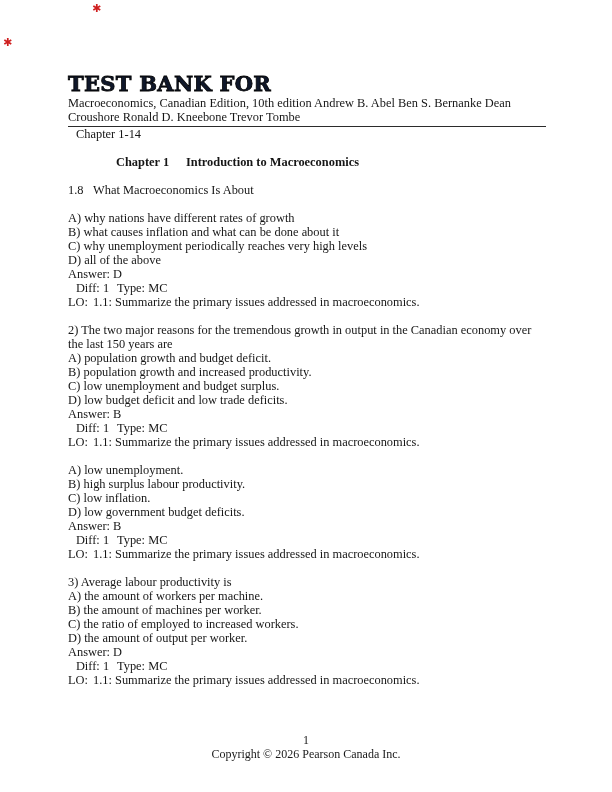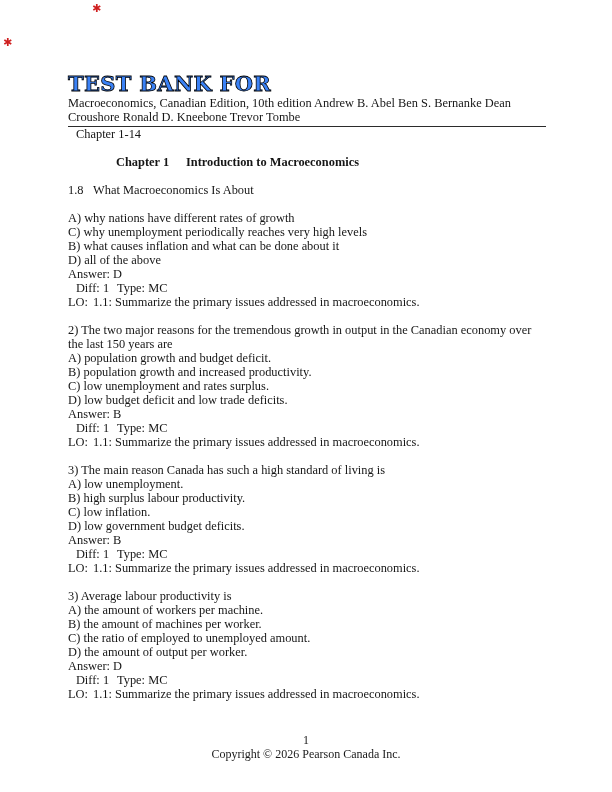--- a/index.html
+++ b/index.html
@@ -5,21 +5,21 @@
   html,body{margin:0;padding:0;background:#e8e8e8;}
   .page{
     width:612px;height:792px;background:#ffffff;position:relative;
     font-family:"Liberation Serif","DejaVu Serif",serif;
     font-size:12.4px;line-height:14px;color:#161616;
     overflow:hidden;margin:0 auto;
   }
   .content{position:absolute;left:68px;top:72px;width:478px;}
   .tb-title{
     margin:0;font-family:"DejaVu Serif",serif;font-weight:900;
-    font-size:21px;line-height:24px;letter-spacing:.3px;color:#3b82f6;
+    font-size:21px;line-height:24px;letter-spacing:.3px;color:#0f172a;
     -webkit-text-stroke:.8px #000;
   }
   .subtitle div{white-space:normal;}
   .rule{border:0;border-top:1.6px solid #2b2b2b;margin:2px 0 0 0;}
   .chapter-range{margin:0 0 14px 8px;}
   .chapter-heading{font-weight:bold;margin:0 0 14px 0;}
   .ch-num{display:inline-block;width:70px;margin-left:48px;}
   .section-heading{margin:0 0 14px 0;}
   .sec-num{display:inline-block;width:25px;}
   .question{margin:0 0 14px 0;}
@@ -61,55 +61,54 @@
     <div class="chapter-heading">
       <span class="ch-num">Chapter 1</span><span>Introduction to Macroeconomics</span>
     </div>
 
     <div class="section-heading">
       <span class="sec-num">1.8</span><span>What Macroeconomics Is About</span>
     </div>
 
     <div class="question">
       <div>A) why nations have different rates of growth</div>
+      <div>B) what causes inflation and what can be done about it</div>
       <div>C) why unemployment periodically reaches very high levels</div>
-      <div>B) what causes inflation and what can be done about it</div>
       <div>D) all of the above</div>
       <div><span class="lbl-answer">Answer:</span><span>D</span></div>
       <div><span class="lbl-diff">Diff: 1</span><span>Type: MC</span></div>
       <div><span class="lbl-lo">LO:</span><span>1.1: Summarize the primary issues addressed in macroeconomics.</span></div>
     </div>
 
     <div class="question">
       <div>2) The two major reasons for the tremendous growth in output in the Canadian economy over the last 150 years are</div>
       <div>A) population growth and budget deficit.</div>
       <div>B) population growth and increased productivity.</div>
-      <div>C) low unemployment and rates surplus.</div>
+      <div>C) low unemployment and budget surplus.</div>
       <div>D) low budget deficit and low trade deficits.</div>
       <div><span class="lbl-answer">Answer:</span><span>B</span></div>
       <div><span class="lbl-diff">Diff: 1</span><span>Type: MC</span></div>
       <div><span class="lbl-lo">LO:</span><span>1.1: Summarize the primary issues addressed in macroeconomics.</span></div>
     </div>
 
     <div class="question">
-      <div>3) The main reason Canada has such a high standard of living is</div>
       <div>A) low unemployment.</div>
       <div>B) high surplus labour productivity.</div>
       <div>C) low inflation.</div>
       <div>D) low government budget deficits.</div>
       <div><span class="lbl-answer">Answer:</span><span>B</span></div>
       <div><span class="lbl-diff">Diff: 1</span><span>Type: MC</span></div>
       <div><span class="lbl-lo">LO:</span><span>1.1: Summarize the primary issues addressed in macroeconomics.</span></div>
     </div>
 
     <div class="question">
       <div>3) Average labour productivity is</div>
       <div>A) the amount of workers per machine.</div>
       <div>B) the amount of machines per worker.</div>
-      <div>C) the ratio of employed to unemployed amount.</div>
+      <div>C) the ratio of employed to increased workers.</div>
       <div>D) the amount of output per worker.</div>
       <div><span class="lbl-answer">Answer:</span><span>D</span></div>
       <div><span class="lbl-diff">Diff: 1</span><span>Type: MC</span></div>
       <div><span class="lbl-lo">LO:</span><span>1.1: Summarize the primary issues addressed in macroeconomics.</span></div>
     </div>
 
   </div>
 
   <div class="footer">
     <div>1</div>

